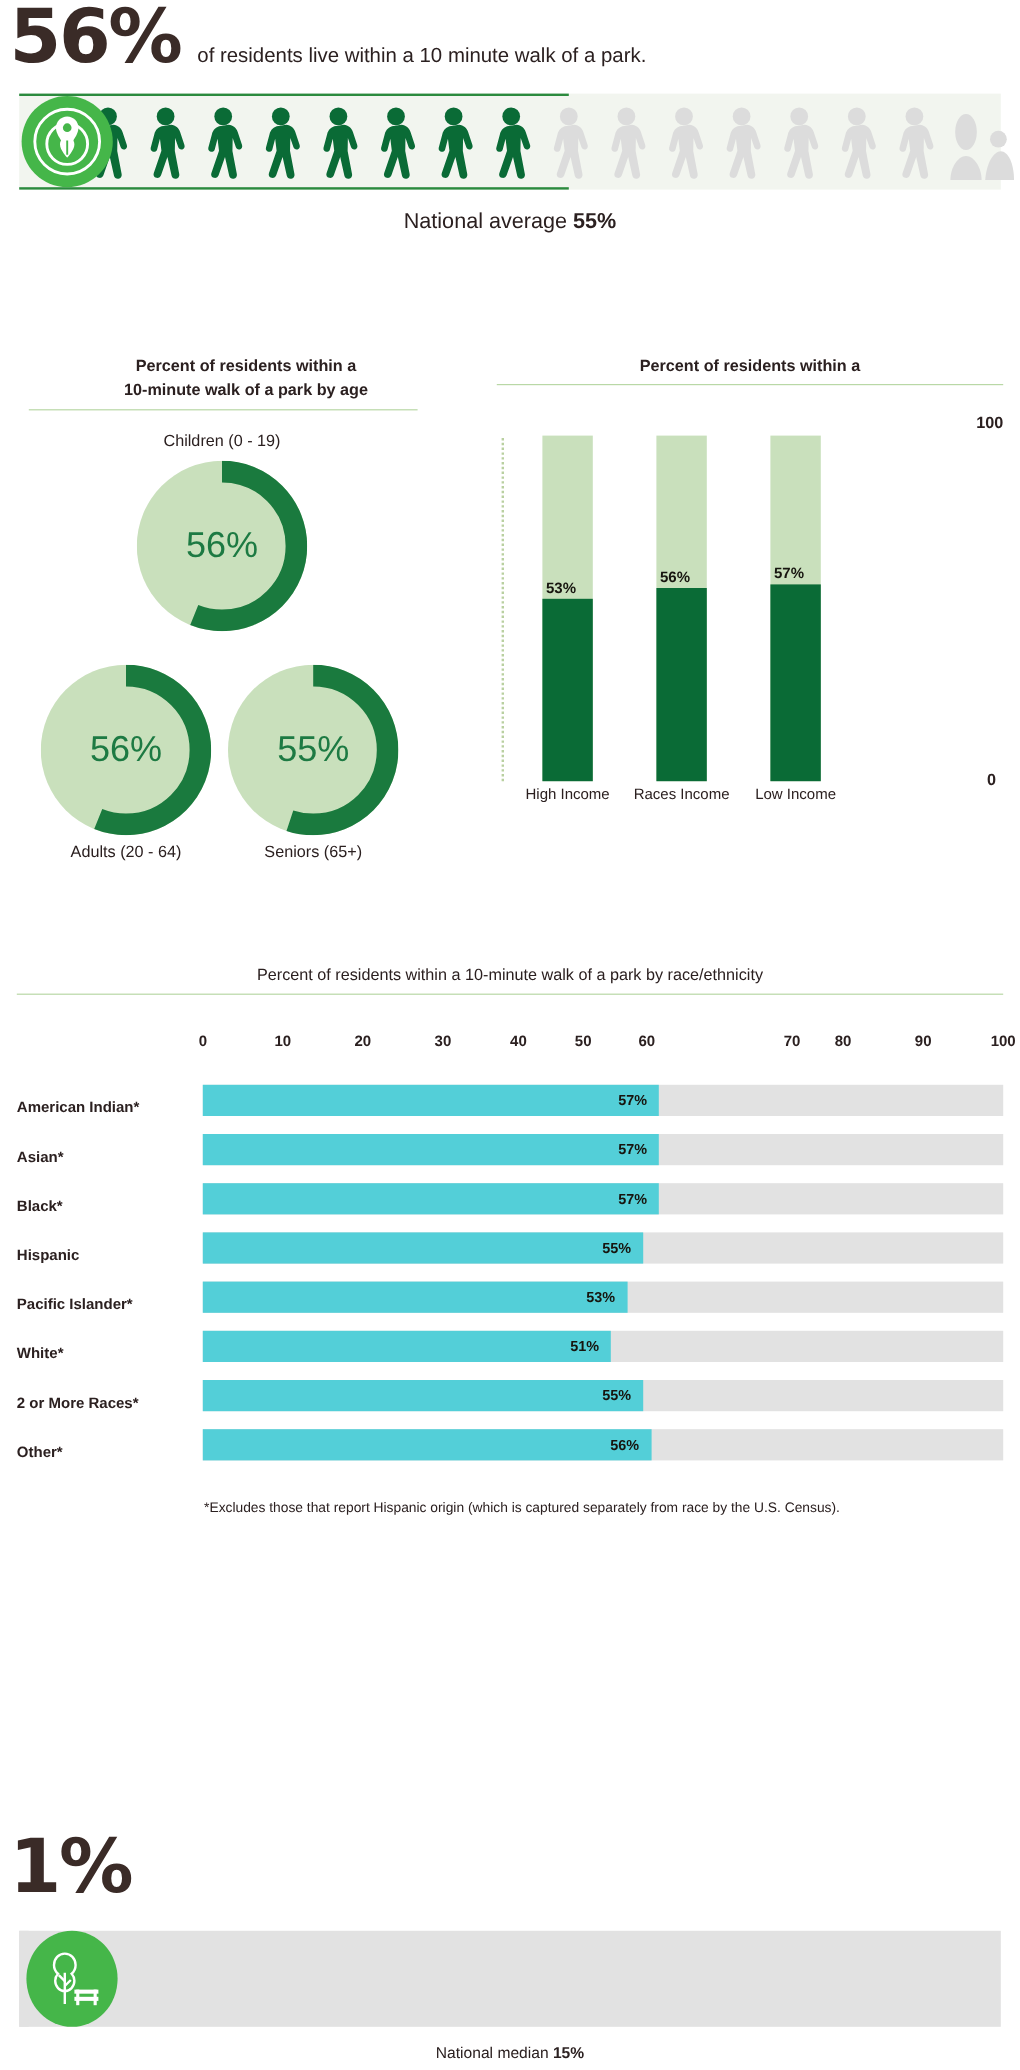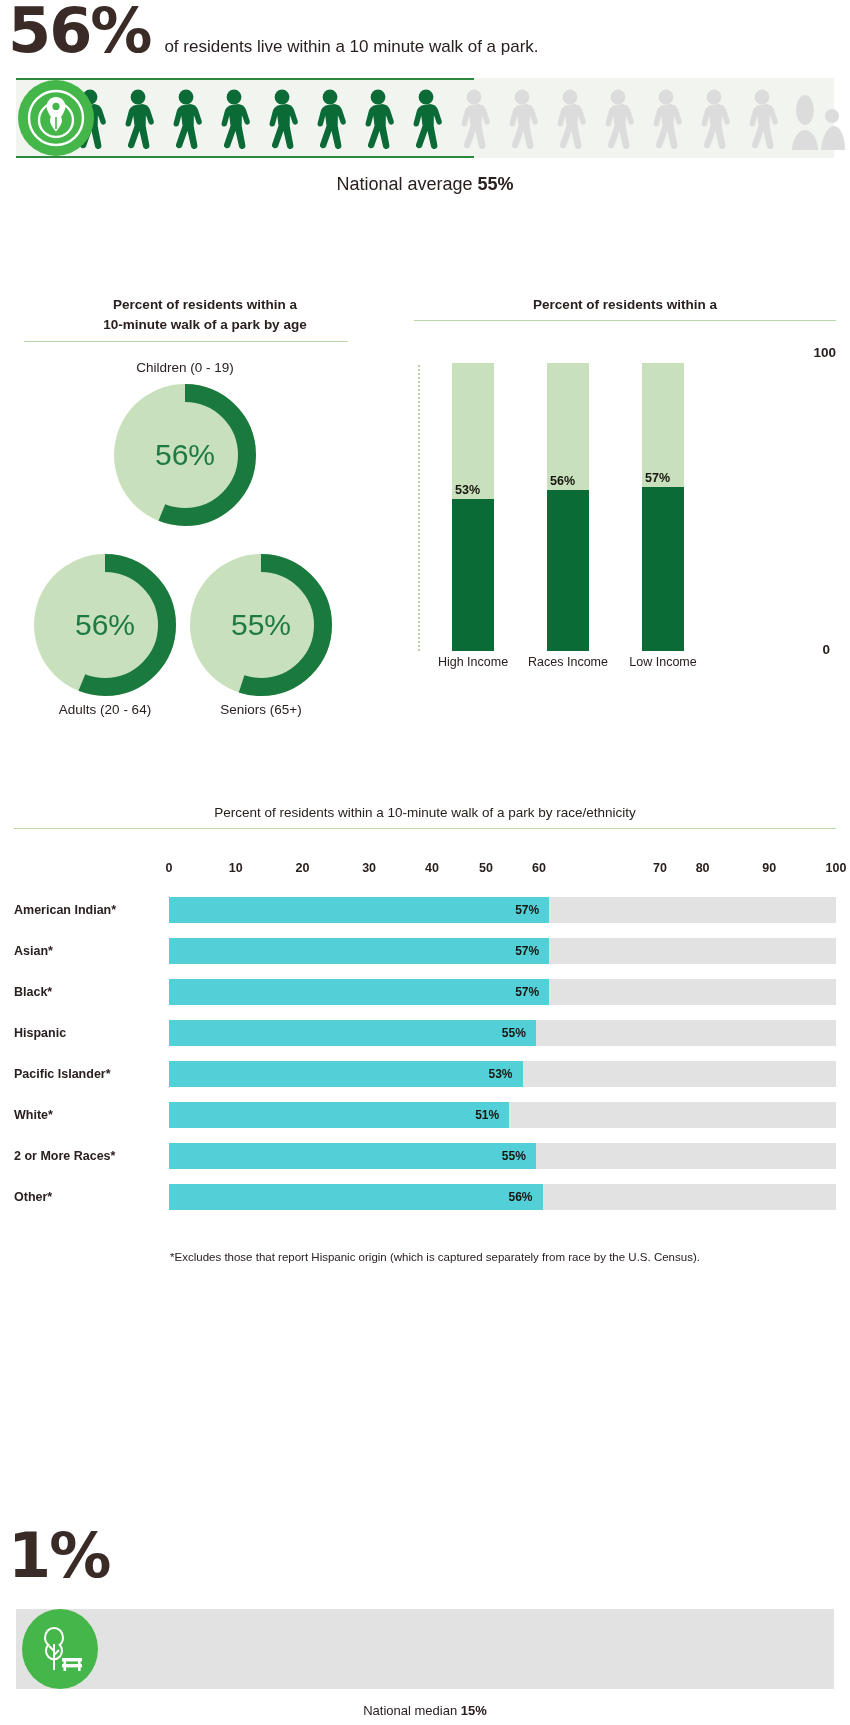--- a/index.html
+++ b/index.html
@@ -121,21 +121,21 @@
   
   .race-panel { position:absolute; left:14px; top:805px; width:822px; }
   .race-title { font-size:13.5px; text-align:center; font-weight:400; }
   .race-rule { height:1px; background:#b9d8a6; margin-top:8px; }
   .race-axis { position:relative; height:24px; margin-top:32px; }
   .tick {
     position:absolute; font-size:12.5px; font-weight:700; color:#2b2020;
     transform:translateX(-50%);
   }
   .race-rows { margin-top:4px; }
-  .race-row { display:flex; align-items:center; height:41px; }
+  .race-row { display:flex; align-items:flex-end; height:41px; }
   .race-name {
     width:155px; font-size:12.5px; font-weight:700; color:#2b2020;
     flex:0 0 155px; padding-right:8px;
   }
   .race-track {
     position:relative; flex:1 1 auto; height:26px; background:#e2e2e2;
   }
   .race-fill {
     position:absolute; left:0; top:0; height:100%; background:#53cfd8;
   }

